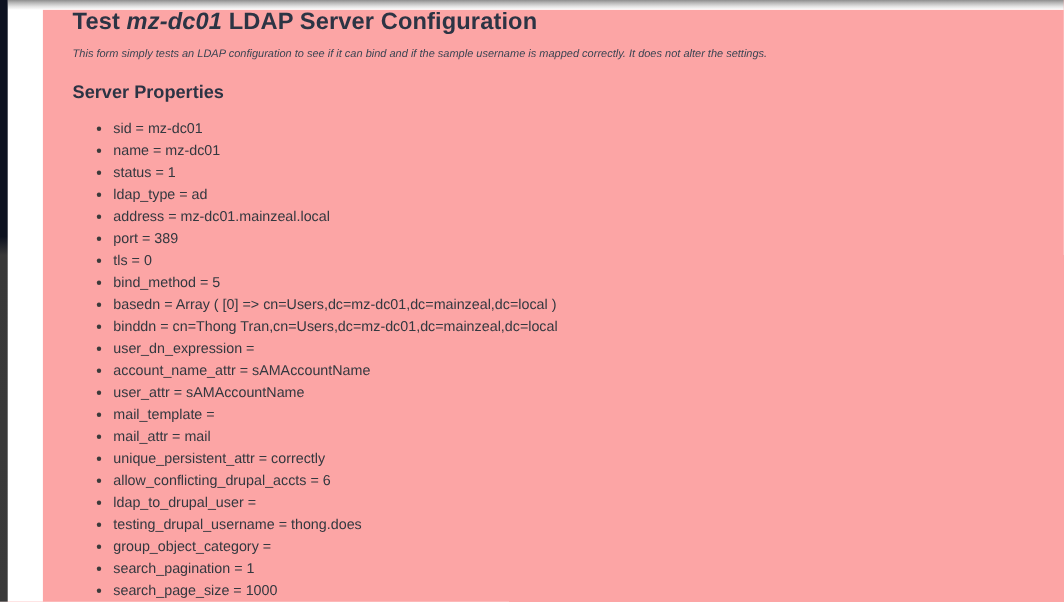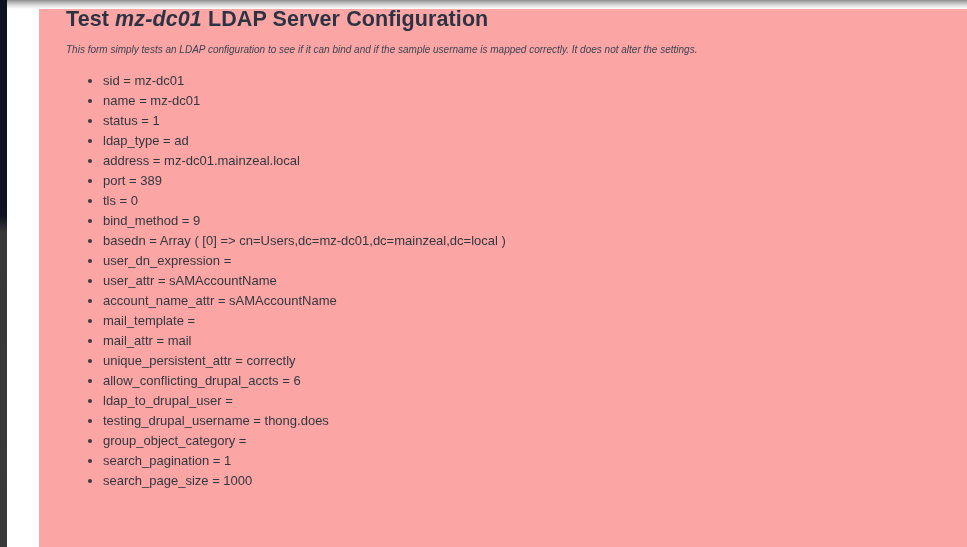--- a/index.html
+++ b/index.html
@@ -107,34 +107,36 @@
 
 <div id="left-edge-strip"></div>
 <div id="top-gradient-bar"></div>
 
 <div id="page">
 
   <h1 id="page-title"><span>Test </span><span class="italic-token">mz-dc01</span><span> LDAP Server Configuration</span></h1>
 
   <p id="intro-text">This form simply tests an LDAP configuration to see if it can bind and if the sample username is mapped correctly. It does not alter the settings.</p>
 
+  <h2 id="section-title">Server Properties</h2>
 
   <ul id="properties-list">
       <li><span class="bullet-marker"></span><span>sid = mz-dc01</span></li>
       <li><span class="bullet-marker"></span><span>name = mz-dc01</span></li>
       <li><span class="bullet-marker"></span><span>status = 1</span></li>
       <li><span class="bullet-marker"></span><span>ldap_type = ad</span></li>
       <li><span class="bullet-marker"></span><span>address = mz-dc01.mainzeal.local</span></li>
       <li><span class="bullet-marker"></span><span>port = 389</span></li>
       <li><span class="bullet-marker"></span><span>tls = 0</span></li>
-      <li><span class="bullet-marker"></span><span>bind_method = 9</span></li>
+      <li><span class="bullet-marker"></span><span>bind_method = 5</span></li>
       <li><span class="bullet-marker"></span><span>basedn = Array ( [0] =&gt; cn=Users,dc=mz-dc01,dc=mainzeal,dc=local )</span></li>
+      <li><span class="bullet-marker"></span><span>binddn = cn=Thong Tran,cn=Users,dc=mz-dc01,dc=mainzeal,dc=local</span></li>
       <li><span class="bullet-marker"></span><span>user_dn_expression =</span></li>
+      <li><span class="bullet-marker"></span><span>account_name_attr = sAMAccountName</span></li>
       <li><span class="bullet-marker"></span><span>user_attr = sAMAccountName</span></li>
-      <li><span class="bullet-marker"></span><span>account_name_attr = sAMAccountName</span></li>
       <li><span class="bullet-marker"></span><span>mail_template =</span></li>
       <li><span class="bullet-marker"></span><span>mail_attr = mail</span></li>
       <li><span class="bullet-marker"></span><span>unique_persistent_attr = correctly</span></li>
       <li><span class="bullet-marker"></span><span>allow_conflicting_drupal_accts = 6</span></li>
       <li><span class="bullet-marker"></span><span>ldap_to_drupal_user =</span></li>
       <li><span class="bullet-marker"></span><span>testing_drupal_username = thong.does</span></li>
       <li><span class="bullet-marker"></span><span>group_object_category =</span></li>
       <li><span class="bullet-marker"></span><span>search_pagination = 1</span></li>
       <li><span class="bullet-marker"></span><span>search_page_size = 1000</span></li>
     </ul>

